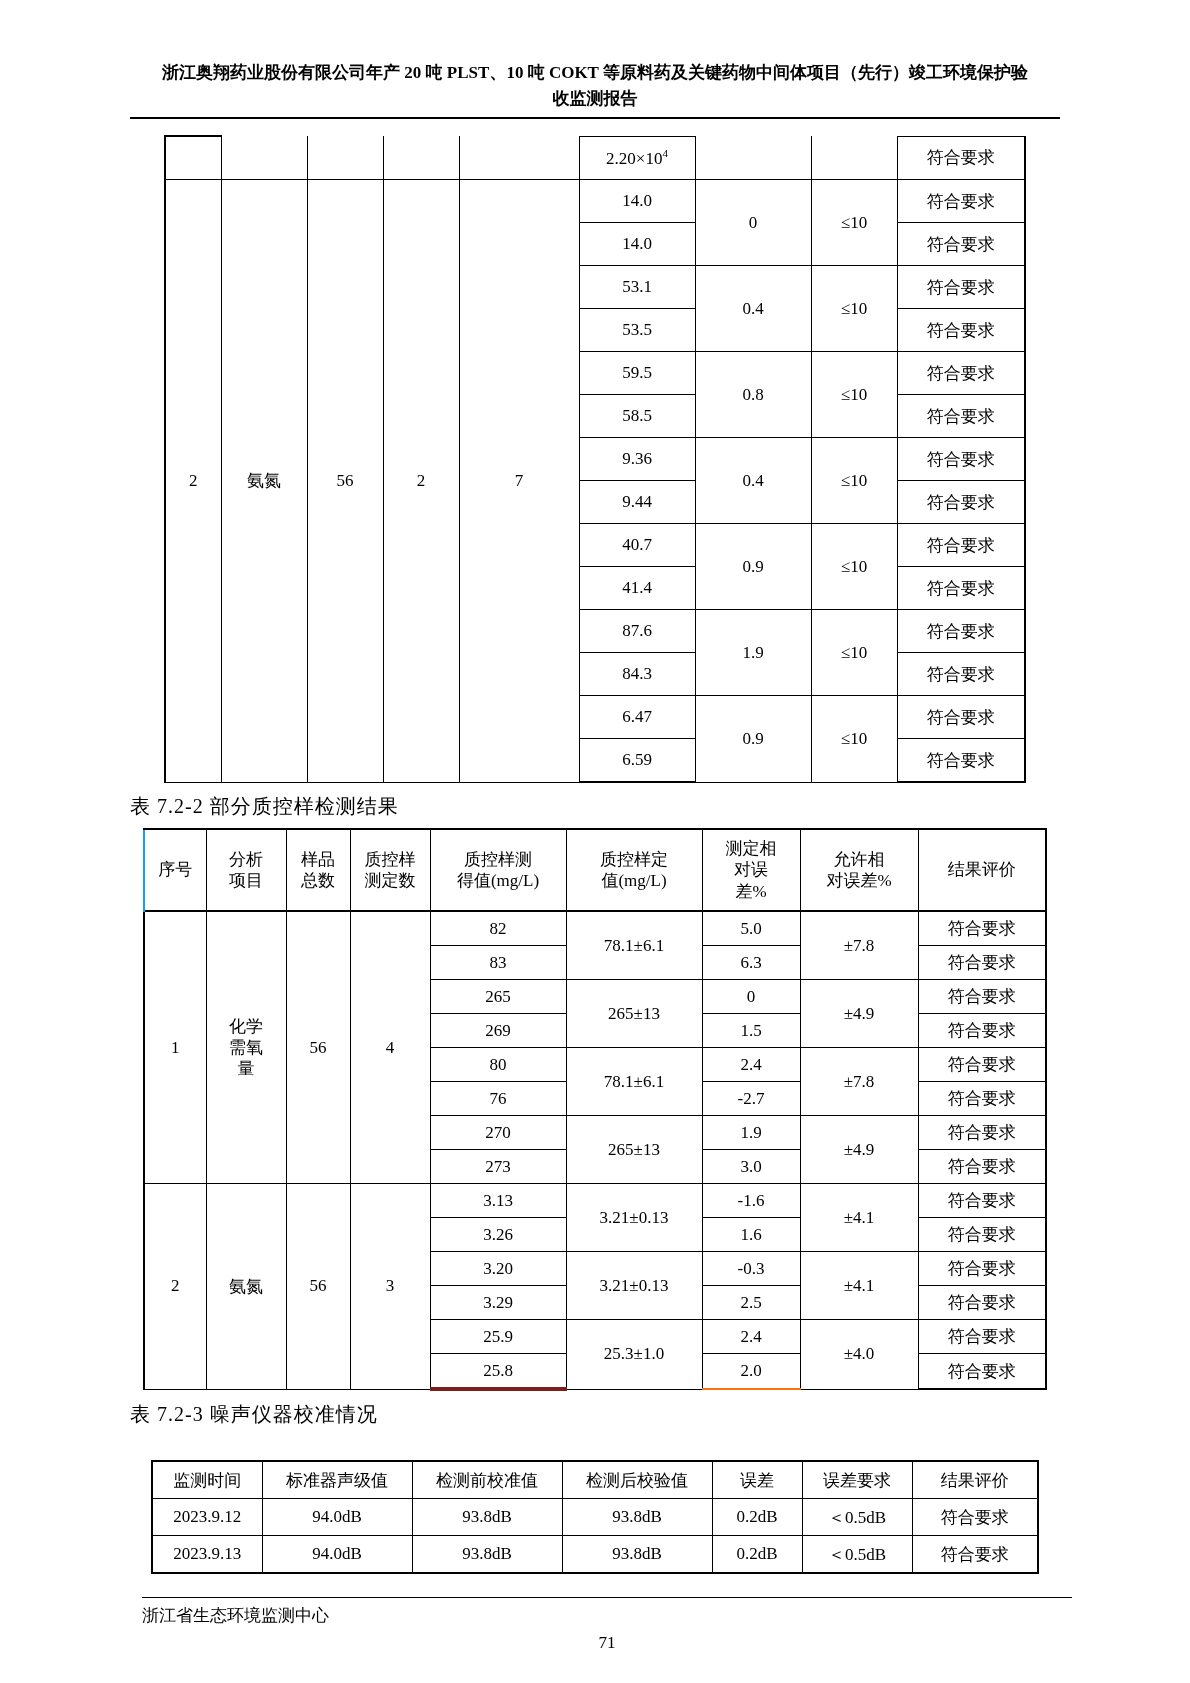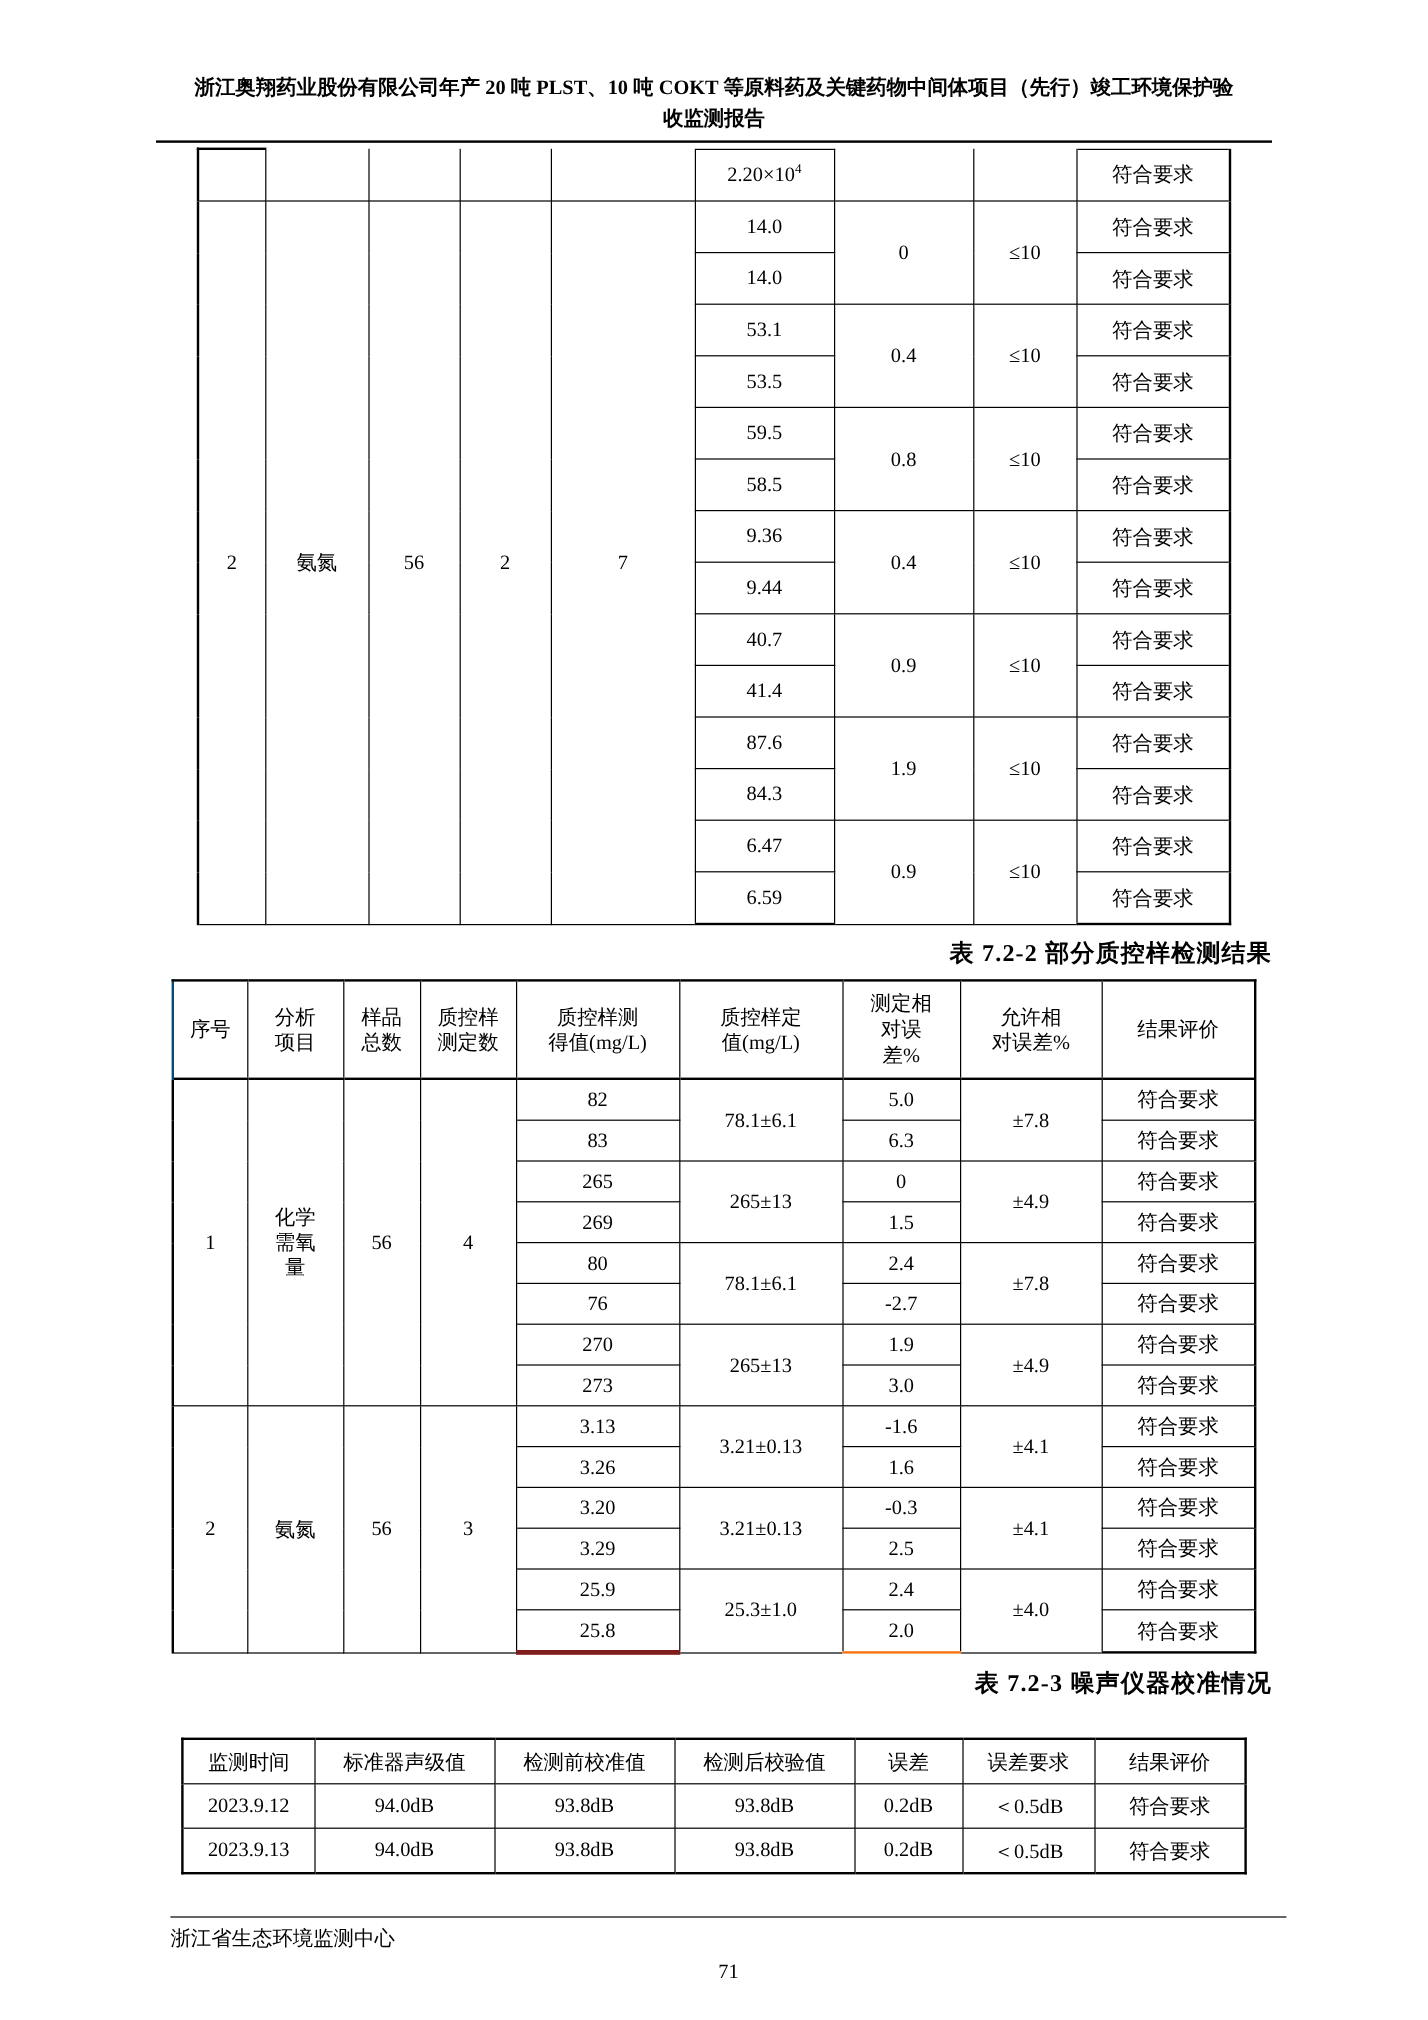--- a/index.html
+++ b/index.html
@@ -44,37 +44,37 @@
     border: 1px solid #000;
     text-align: center;
     vertical-align: middle;
     font-weight: normal;
     padding: 2px 2px;
   }
 
   
   .tbl-cont {
     table-layout: fixed;
-    margin-top: 4px;
+    margin-top: 16px;
     padding-left: 16px;
   }
   .tbl-cont td {
     height: 38px;
   }
   .topline-cell {
     border-top: 2px solid #000 !important;
   }
   .botline-cell {
     border-bottom: 2px solid #000 !important;
   }
 
   .caption {
-    text-align: right;
+    text-align: left;
     font-size: 20px;
-    font-weight: bold;
+    font-weight: normal;
     margin: 10px 0 8px 0;
     letter-spacing: 1px;
   }
 
   
   .tbl-qc {
     table-layout: fixed;
   }
   .tbl-qc td {
     height: 29px;
@@ -264,21 +264,21 @@
       <col style="width:64px">
       <col style="width:80px">
       <col style="width:136px">
       <col style="width:136px">
       <col style="width:98px">
       <col style="width:118px">
       <col style="width:128px">
     </colgroup>
     <tbody>
       <tr class="thick-top">
-        <td class="hdr" style="border-left:2px solid #0c4a6e;">序号</td>
+        <td class="hdr" style="border-left:2px solid #0ea5e9;">序号</td>
         <td class="hdr">
             <div class="vtext">分析<br>项目</div>
           </td>
         <td class="hdr">
             <div class="vtext">样品<br>总数</div>
           </td>
         <td class="hdr">
             <div class="vtext">质控样<br>测定数</div>
           </td>
         <td class="hdr">

